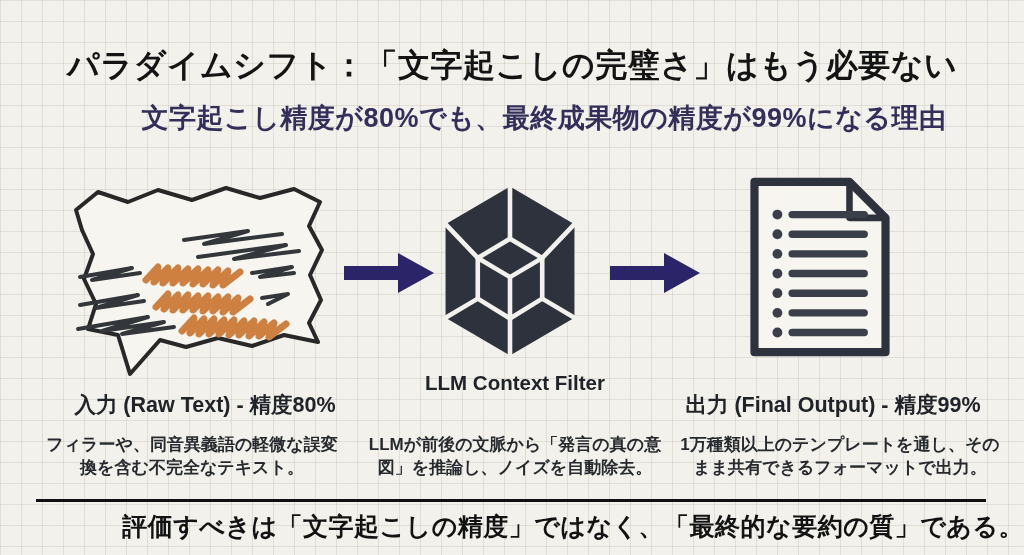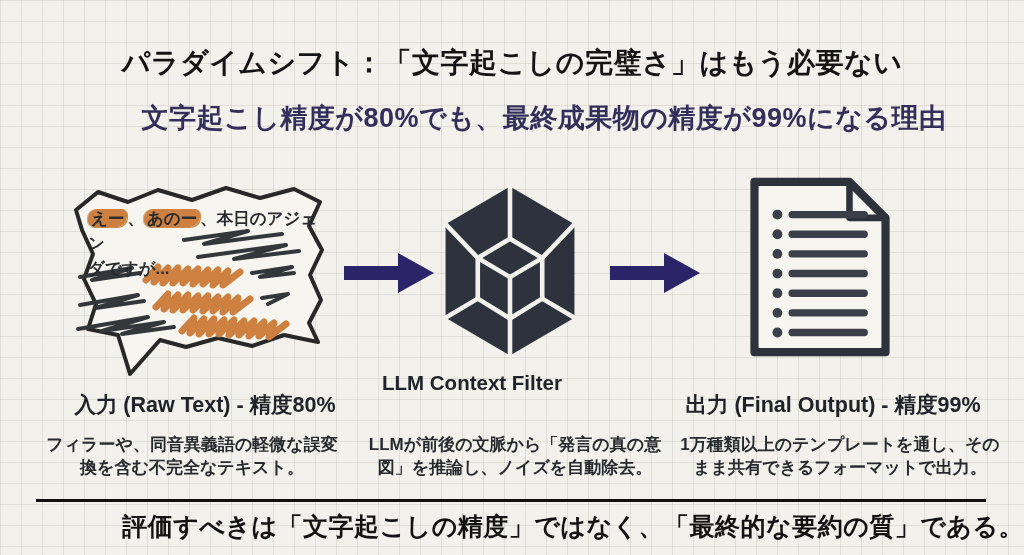--- a/index.html
+++ b/index.html
@@ -8,21 +8,21 @@
     background-color:#f2f1eb;
     background-image:
       linear-gradient(to right, rgba(182,179,166,0.30) 1px, transparent 1px),
       linear-gradient(to bottom, rgba(182,179,166,0.30) 1px, transparent 1px);
     background-size:21px 21px;
     font-family:"Liberation Sans","DejaVu Sans",sans-serif;
     color:#1c1e22;
   }
   .title{
     position:absolute;top:44px;left:0;width:100%;text-align:center;
-    font-size:28px;font-weight:900;color:#141414;letter-spacing:.5px;
+    font-size:32px;font-weight:900;color:#141414;letter-spacing:.5px;
   }
   .subtitle{
     position:absolute;top:100px;left:0;width:100%;text-align:center;
     font-size:27px;font-weight:900;color:#332f5a;letter-spacing:.5px;padding-left:32px;
   }
   .abs{position:absolute;}
   
   .bubble-text{
     position:absolute;left:88px;top:206px;width:234px;
     font-size:16.5px;line-height:25px;font-weight:800;color:#26292e;
@@ -32,21 +32,21 @@
     border-radius:9px 5px 10px 6px;
     padding:0 3px;
     box-shadow:1px 1px 0 rgba(196,118,47,.85), -1px 0 0 rgba(196,118,47,.6);
   }
   
   .io-label{
     position:absolute;text-align:center;font-weight:800;
     font-size:21.5px;color:#202329;
   }
   .filter-label{
-    position:absolute;left:382px;top:371px;width:266px;text-align:left;
+    position:absolute;left:382px;top:371px;width:266px;text-align:center;
     font-weight:800;font-size:20.5px;line-height:23px;color:#202329;
   }
   .desc{
     position:absolute;text-align:center;font-weight:700;
     font-size:17px;line-height:23px;color:#26292e;
   }
   .footer-rule{
     position:absolute;left:36px;top:499px;width:950px;height:3px;
     background:#101010;
   }
@@ -80,24 +80,20 @@
       <path d="M 22,151 L 92,139 L 46,153 L 108,144 L 66,156 L 118,149"></path>
     </g>
 
     <g stroke="#cd8040" stroke-width="7" fill="none" stroke-linecap="round" stroke-linejoin="round">
       <path transform="translate(88,86)" d="M 2,16 L 14,3 L 10,18 L 24,4 L 19,19 L 34,4 L 29,19 L 44,5 L 39,19 L 54,5 L 49,20 L 64,6 L 59,20 L 74,6 L 69,21 L 84,7 L 79,21 L 96,8"></path>
       <path transform="translate(98,113)" d="M 2,16 L 14,3 L 10,18 L 24,4 L 19,19 L 34,4 L 29,19 L 44,5 L 39,19 L 54,5 L 49,20 L 64,6 L 59,20 L 74,6 L 69,21 L 84,7 L 79,21 L 96,8"></path>
       <path transform="translate(124,137)" d="M 2,16 L 14,3 L 10,18 L 24,4 L 19,19 L 34,4 L 29,19 L 44,5 L 39,19 L 54,5 L 49,20 L 64,6 L 59,20 L 74,6 L 69,21 L 84,7 L 79,21 L 94,8 L 89,22 L 106,9"></path>
     </g>
   </svg>
 
-  <div class="bubble-text">
-    <span class="hl">えー</span><span>、</span><span class="hl">あのー</span><span>、本日のアジェン</span><br>
-    <span>ダですが...</span>
-  </div>
 
   <svg class="abs" style="left:344px;top:250px" width="92" height="46" viewBox="0 0 92 46">
     <polygon points="0,16 54,16 54,3 90,23 54,43 54,30 0,30" fill="#2b2468"></polygon>
   </svg>
 
   <svg class="abs" style="left:433px;top:182px" width="154" height="178" viewBox="0 0 100 116">
     <polygon points="50,3 92,27.5 92,88.5 50,113 8,88.5 8,27.5" fill="#2d323d"></polygon>
     <g stroke="#f2f1eb" stroke-width="3" fill="none" stroke-linecap="round" stroke-linejoin="round">
       <polygon points="50,37 71,49.5 50,62 29,49.5"></polygon>
       <path d="M 29,49.5 L 29,76 M 71,49.5 L 71,76 M 50,62 L 50,89"></path>

